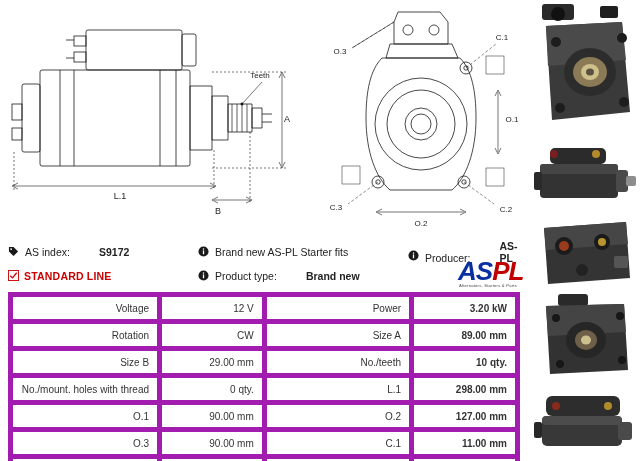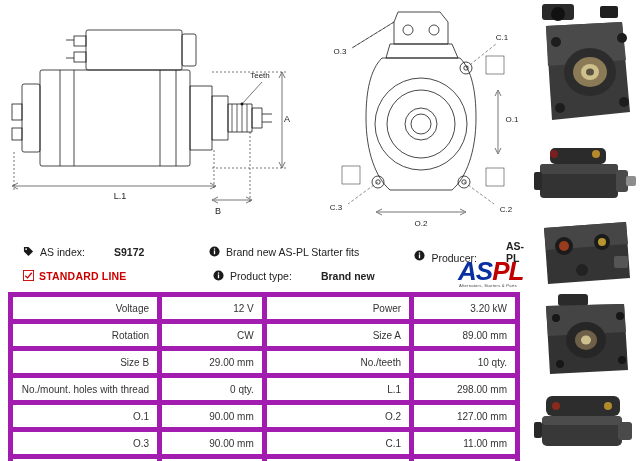--- a/index.html
+++ b/index.html
@@ -19,21 +19,21 @@
   .draw-right{position:absolute;left:290px;top:0;width:240px;height:232px;}
   .draw-left svg,.draw-right svg{display:block;}
 
   
   .photos{position:absolute;left:530px;top:0;width:110px;height:461px;}
   .photo{position:relative;width:110px;overflow:hidden;background:#ffffff;}
   .photo svg{display:block;}
 
   
   .info{position:absolute;left:0;top:240px;width:524px;height:50px;}
-  .info-row{display:flex;align-items:center;height:24px;padding-left:8px;margin-left:15px;}
+  .info-row{display:flex;align-items:center;height:24px;padding-left:8px;}
   .info-col-1{width:190px;display:flex;align-items:center;}
   .info-col-2{width:210px;display:flex;align-items:center;}
   .info-col-3{flex:1;display:flex;align-items:flex-end;}
   .ic{display:inline-block;margin-right:6px;line-height:1;}
   .lbl{font-size:10.5px;color:#222;}
   .bold{font-weight:bold;padding-left:25px;}
   .std{color:#cc0000;font-weight:bold;font-size:10.5px;letter-spacing:.2px;}
   .chk{color:#cc0000;font-size:11px;margin-right:5px;}
 
   .aspl-logo{position:absolute;right:6px;top:20px;width:60px;text-align:center;}
@@ -49,21 +49,21 @@
   }
   table.specs td{
     border:5px solid #a21caf;
     height:22px;
     padding:0 8px;
     color:#333;
   }
   td.k{width:150px;text-align:right;}
   td.v{width:100px;text-align:right;font-weight:normal;}
   td.k2{width:150px;text-align:right;}
-  td.v2{width:100px;text-align:right;}
+  td.v2{width:100px;text-align:right;font-weight:bold;}
   .twoline{line-height:11px;}
 
   .dim{font-size:8px;fill:#222;font-family:"Liberation Sans",sans-serif;}
 </style>
 </head>
 <body>
 
 <div class="page">
 
   <div class="drawings">

